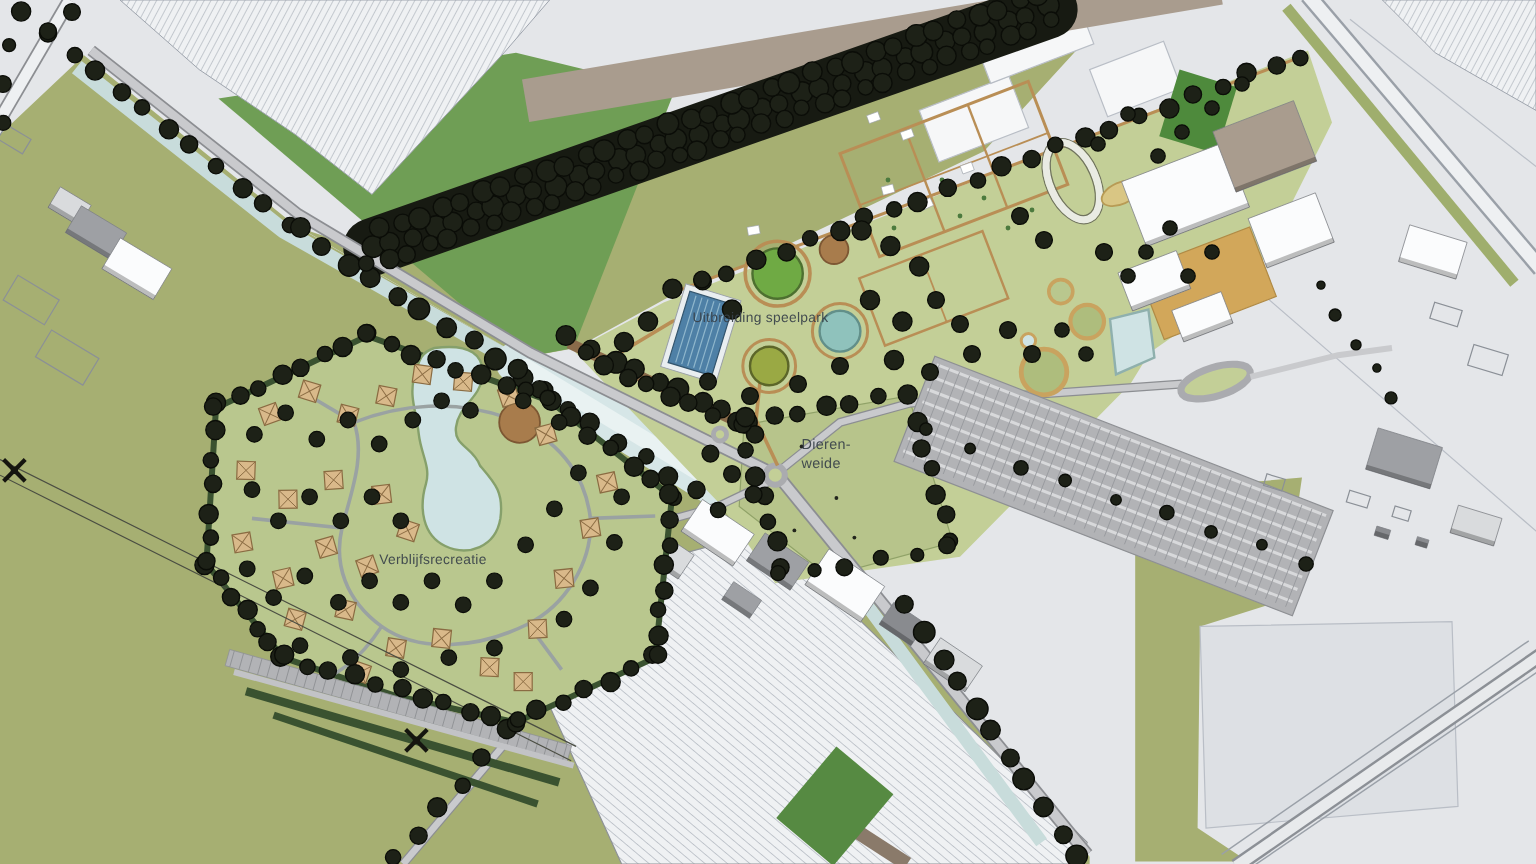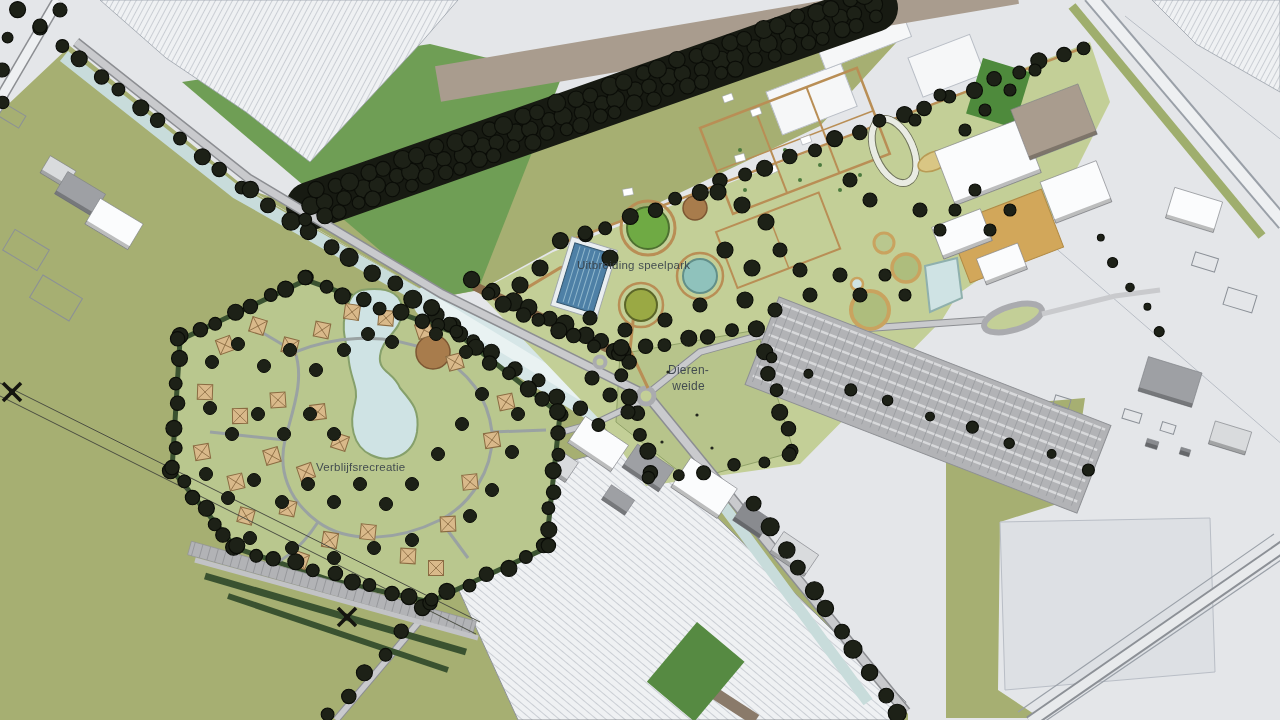--- a/index.html
+++ b/index.html
@@ -960,18 +960,18 @@
         <circle cx="412" cy="540" r="6.5" class="btree"></circle>
         <circle cx="470" cy="516" r="6.5" class="btree"></circle>
         <circle cx="492" cy="490" r="6.5" class="btree"></circle>
         <circle cx="512" cy="452" r="6.5" class="btree"></circle>
         <circle cx="518" cy="414" r="6.5" class="btree"></circle>
         <circle cx="436" cy="334" r="6.5" class="btree"></circle>
       </g>
 </svg>
 
 <div class="map-label" style="left:577px;top:258px;font-size:11.5px;">Uitbreiding speelpark</div>
-<div class="map-label" style="left:668px;top:362px;font-size:12px;text-align:center;">
+<div class="map-label" style="left:668px;top:362px;font-size:12px;">
   <div>Dieren-</div>
   <div>weide</div>
 </div>
 <div class="map-label" style="left:316px;top:460px;font-size:11.5px;">Verblijfsrecreatie</div>
 </div>
 
 </body></html>

